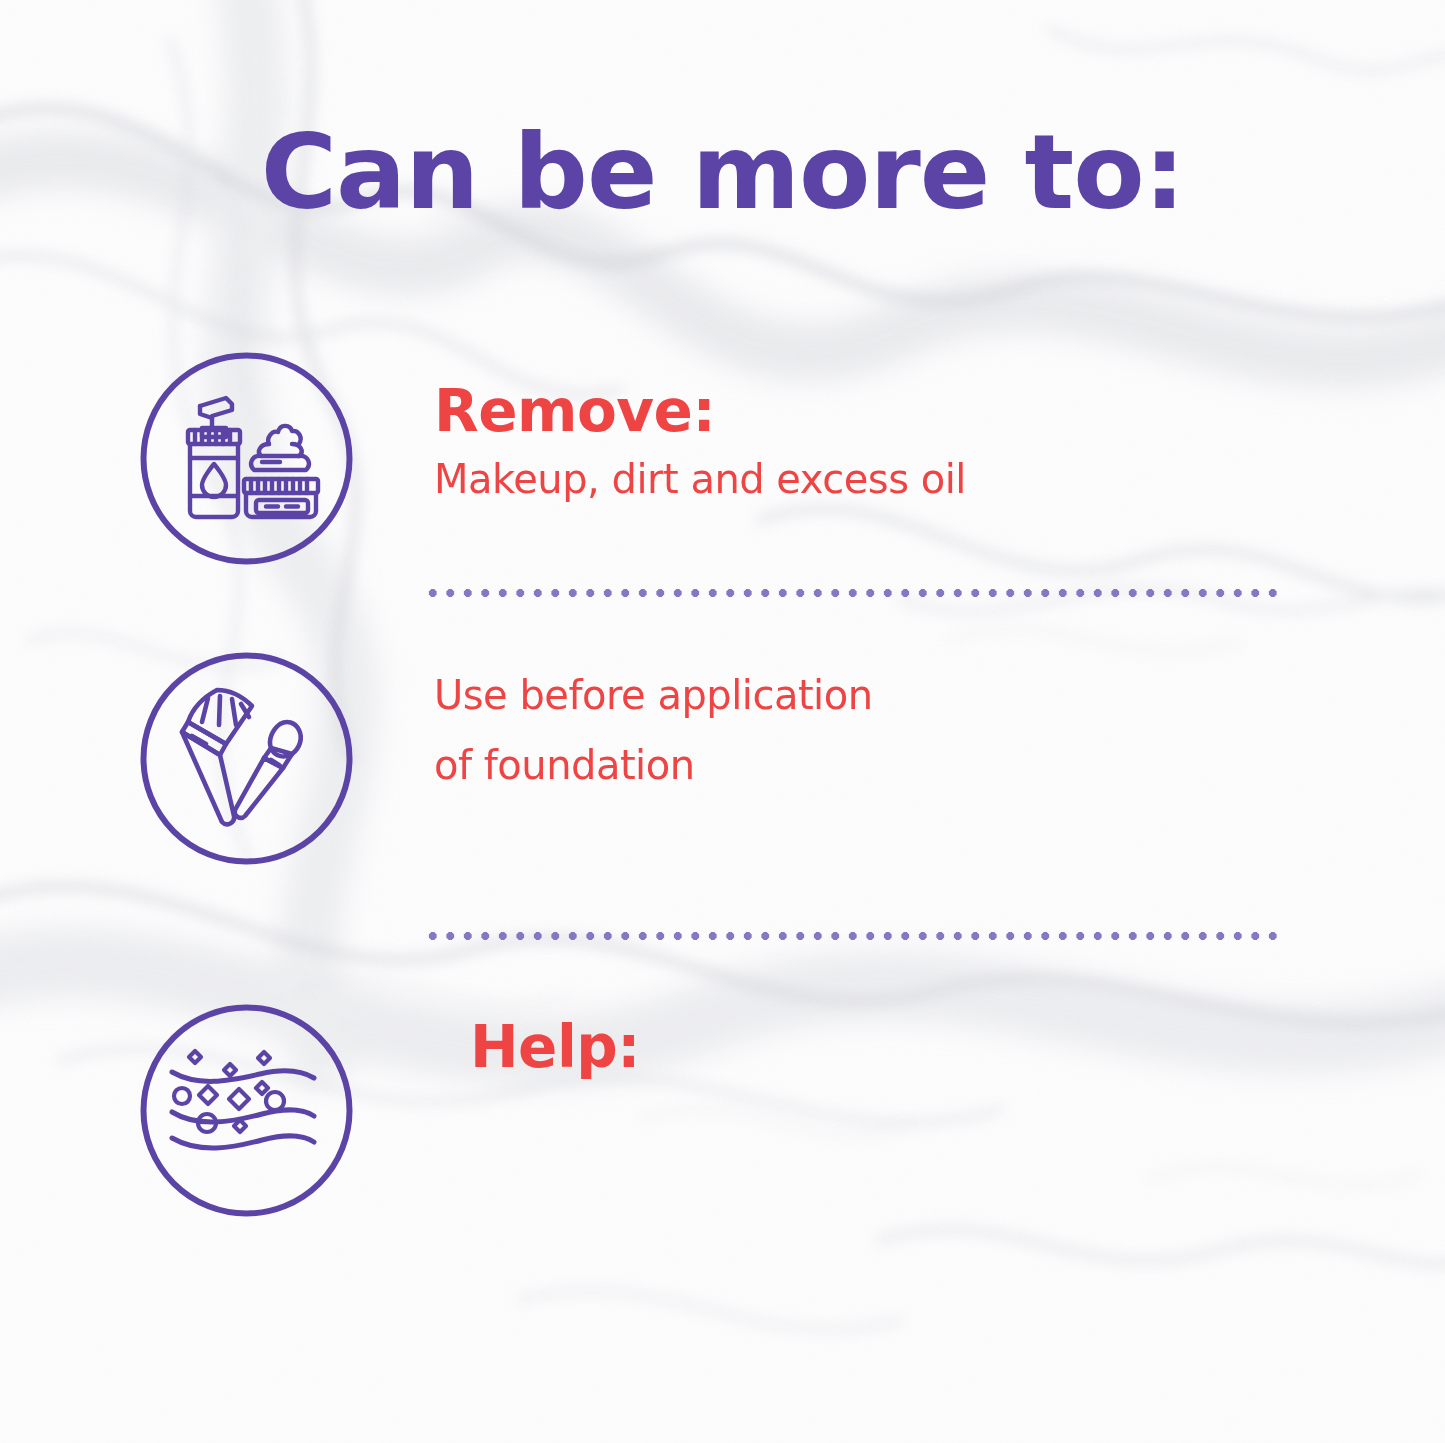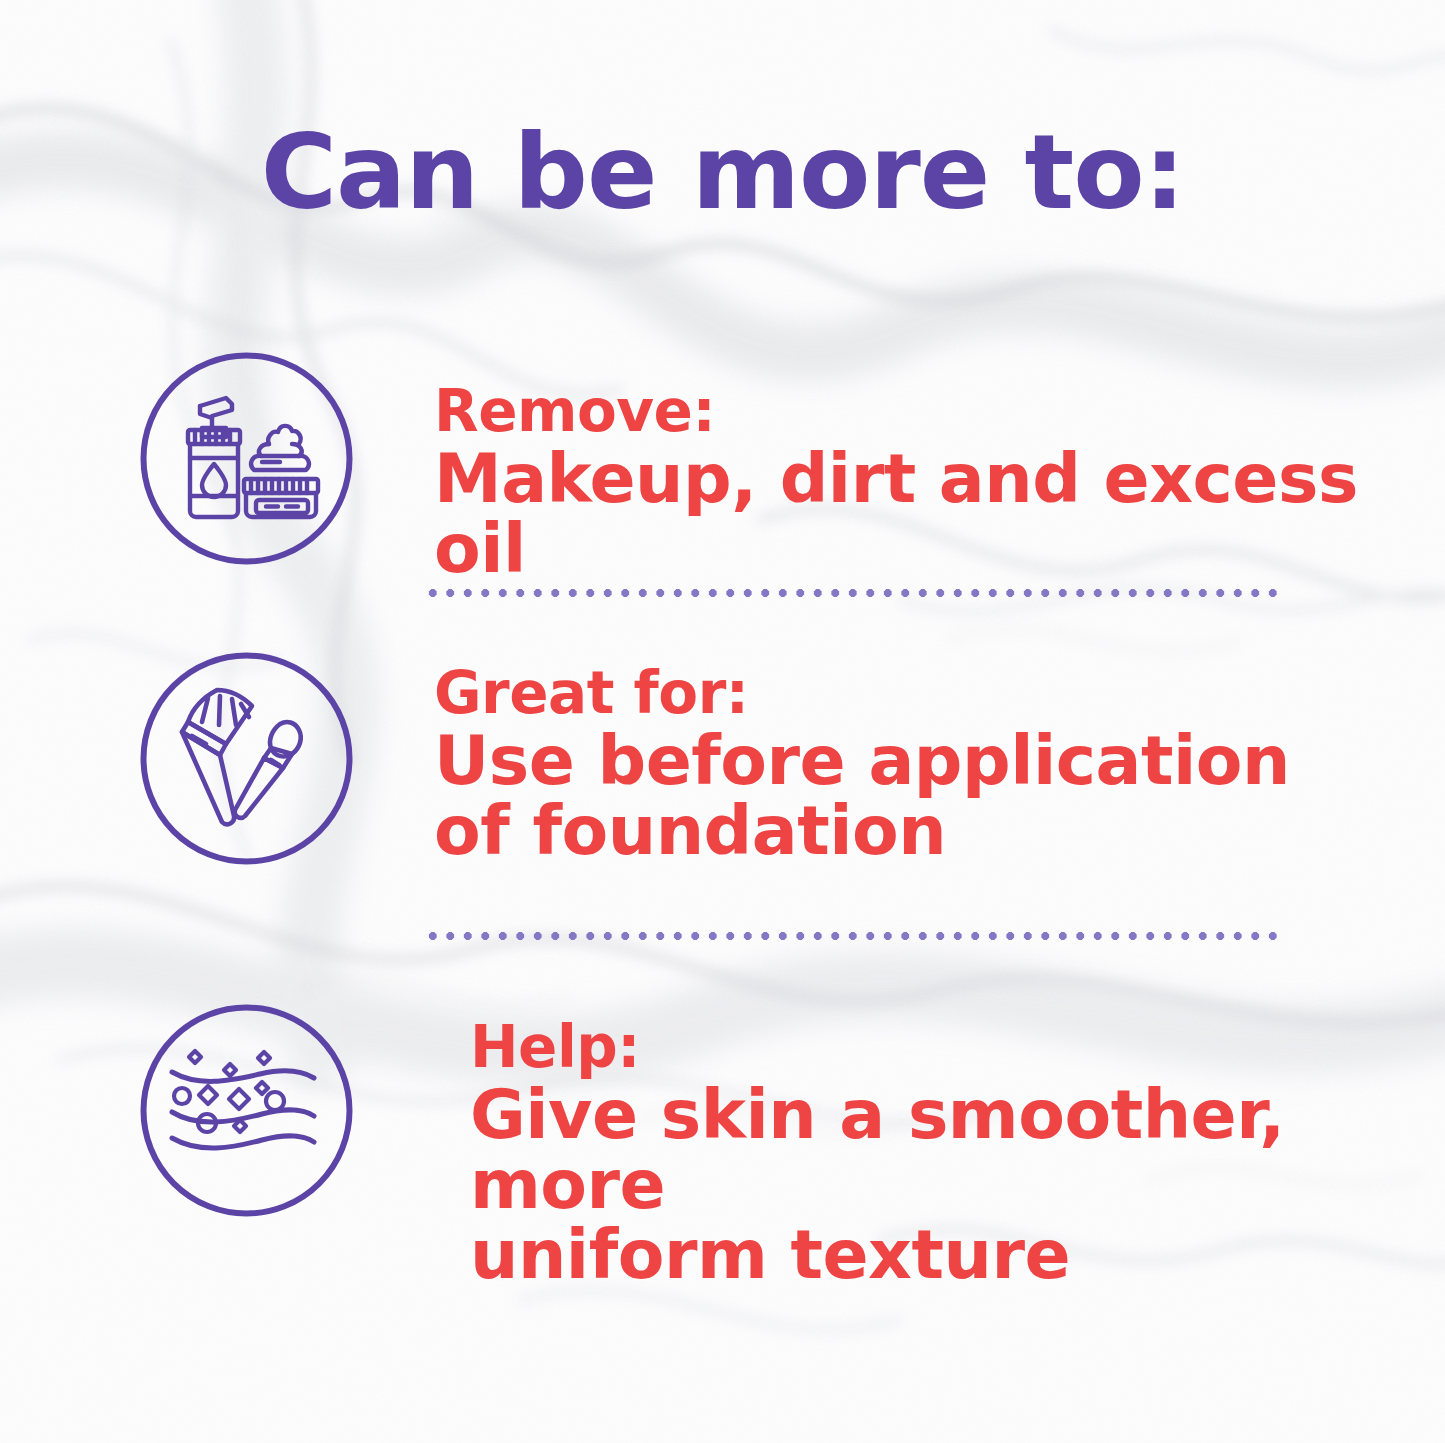--- a/index.html
+++ b/index.html
@@ -79,22 +79,22 @@
   .row-label {
     font-family: "DejaVu Sans", sans-serif;
     font-weight: bold;
     font-size: 58px;
     line-height: 66px;
     letter-spacing: -0.5px;
     white-space: nowrap;
   }
   .row-body {
     font-family: "DejaVu Sans", sans-serif;
-    font-weight: bold;
-    font-size: 68px;
+    font-weight: normal;
+    font-size: 40px;
     line-height: 70px;
     letter-spacing: -0.5px;
     white-space: pre-line;
   }
 
   
   .divider {
     position: absolute;
     left: 424px;
     width: 862px;
@@ -242,21 +242,20 @@
                    C 160 96, 163 86, 159 78 C 155 70, 147 68, 140 72 Z"></path>
 
           <path d="M131 96 L 124 106 L 143 116 L 152 102 Z"></path>
           <path d="M131 108 L 139 113"></path>
 
           <path d="M124 106 L 95 158 a6 6 0 0 0 10 6 L 143 116 Z"></path>
         </g>
       </svg>
     </div>
     <div class="row-text">
-      <div class="row-label">Great for:</div>
       <div class="row-body">Use before application
 of foundation</div>
     </div>
   </div>
 
   <div class="divider" id="divider-2">
     <div class="divider-inner"></div>
   </div>
 
   <div class="row" id="row-help">
@@ -282,18 +281,16 @@
           <path d="M100 116 l6 6 -6 6 -6 -6 Z"></path>
 
           <circle cx="42" cy="92" r="8"></circle>
           <circle cx="135" cy="97" r="9"></circle>
           <circle cx="67" cy="119" r="9"></circle>
         </g>
       </svg>
     </div>
     <div class="row-text">
       <div class="row-label">Help:</div>
-      <div class="row-body">Give skin a smoother, more
-uniform texture</div>
     </div>
   </div>
 
 </div>
 
 </body></html>

